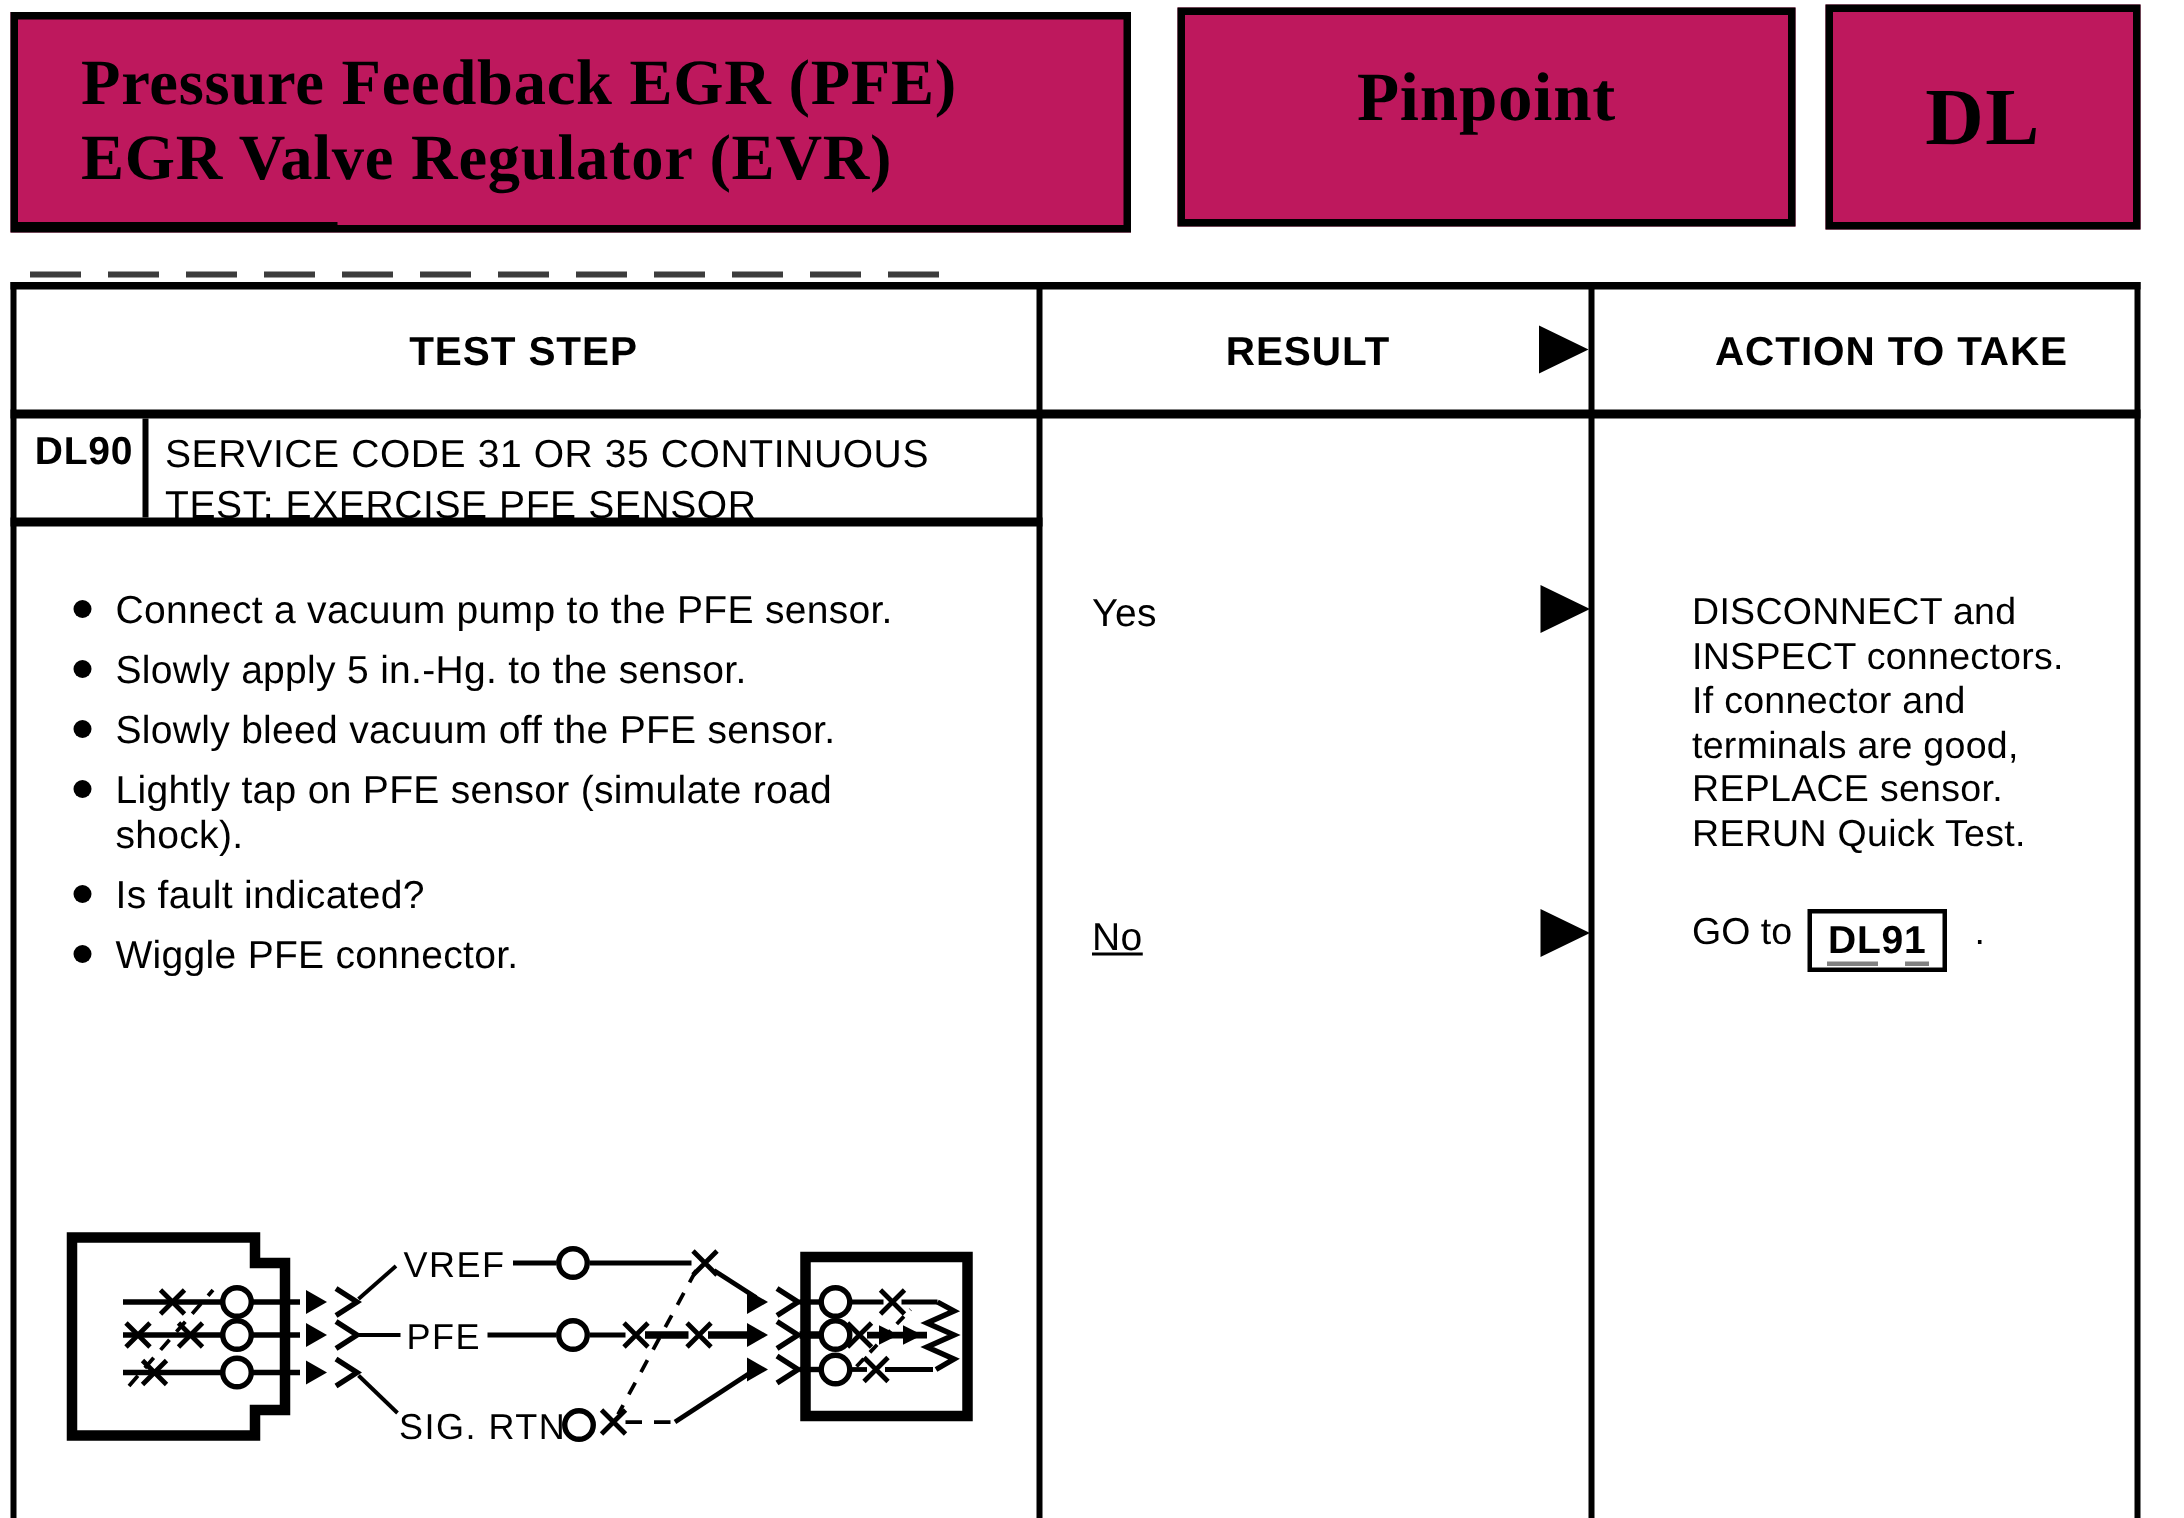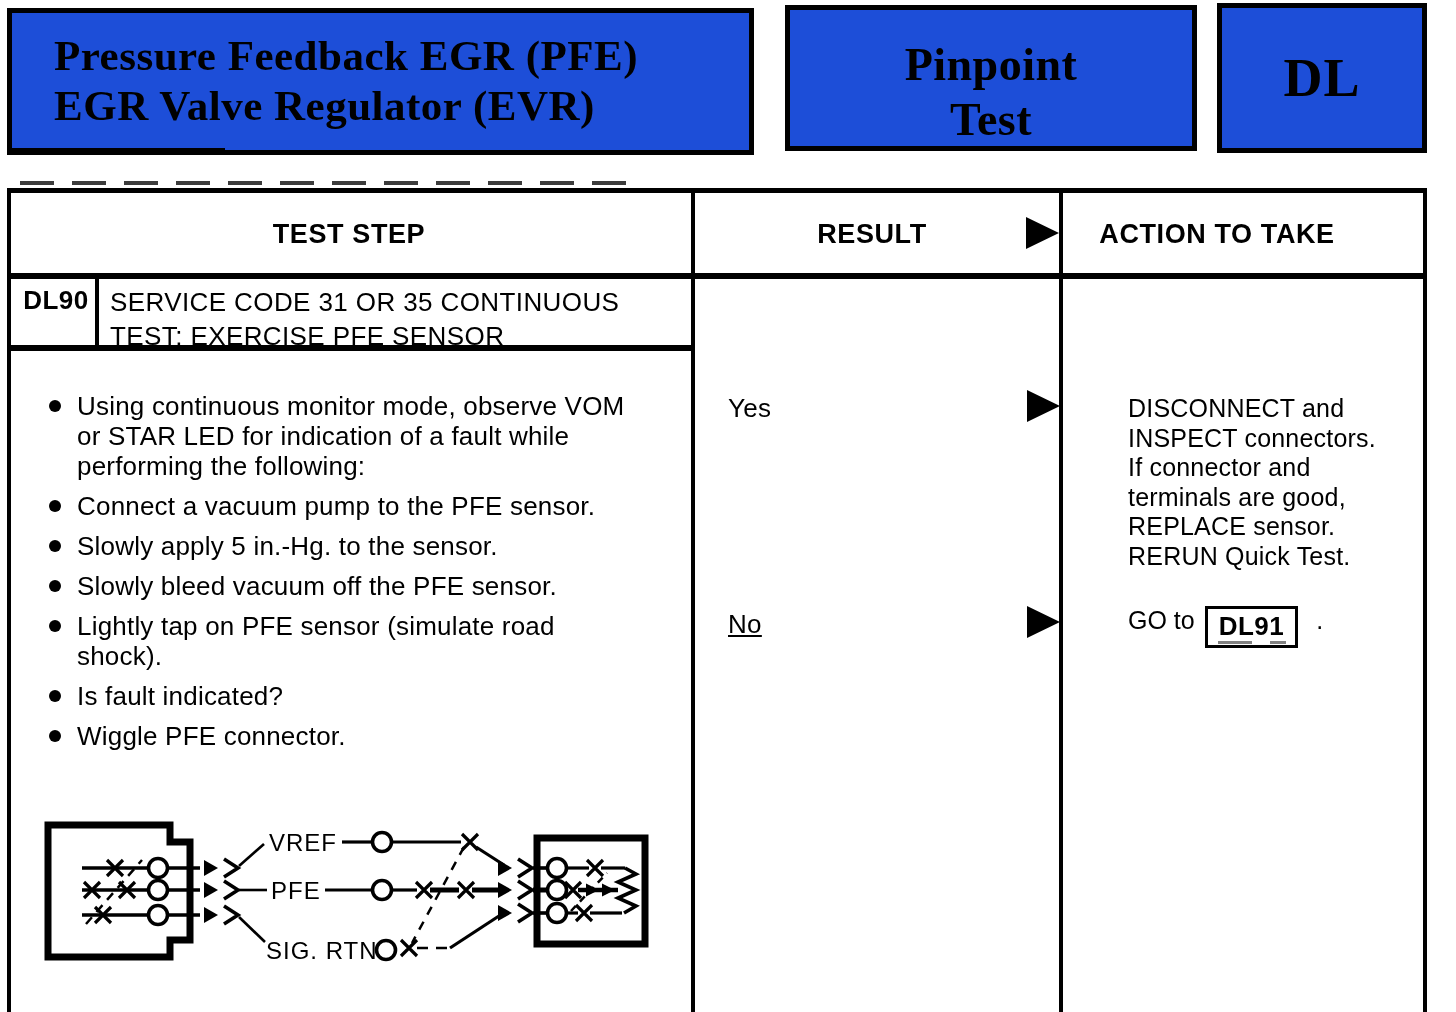--- a/index.html
+++ b/index.html
@@ -4,21 +4,21 @@
 <style>
   * { margin:0; padding:0; box-sizing:border-box; }
   html,body { background:#ffffff; }
   body {
     width:1456px; height:1012px; position:relative; overflow:hidden;
     font-family:"Liberation Sans","DejaVu Sans",sans-serif; color:#000;
   }
   .abs { position:absolute; }
 
   
-  .hdr-box { position:absolute; border:5px solid #000; background:#1d4ed8; }
+  .hdr-box { position:absolute; border:5px solid #000; background:#be185d; }
   #title-box { left:7px; top:8px; width:747px; height:147px; }
   #title-box .ln {
     font-family:"Liberation Serif","DejaVu Serif",serif; font-weight:bold;
     font-size:43px; line-height:50px; letter-spacing:.5px; white-space:nowrap;
     padding-left:42px;
   }
   #title-box .inner { padding-top:18px; }
   #pinpoint-box { left:785px; top:5px; width:412px; height:146px; text-align:center; }
   #pinpoint-box .ln {
     font-family:"Liberation Serif","DejaVu Serif",serif; font-weight:bold;
@@ -86,21 +86,20 @@
   <div class="inner">
     <div class="ln">Pressure Feedback EGR (PFE)</div>
     <div class="ln">EGR Valve Regulator (EVR)</div>
   </div>
 </div>
 <div class="ink" style="left:10px; top:148px; width:215px; height:6px;"></div>
 
 <div class="hdr-box" id="pinpoint-box">
   <div class="inner">
     <div class="ln">Pinpoint</div>
-    <div class="ln">Test</div>
   </div>
 </div>
 
 <div class="hdr-box" id="code-box">
   <div class="code">DL</div>
 </div>
 
 <div class="smear" style="left:20px; top:181px; width:620px; height:4px;"></div>
 
 <div class="abs" id="ptable">
@@ -108,37 +107,31 @@
   <div class="bline" style="left:0; top:0; width:1420px; height:5px;"></div>
   <div class="bline" style="left:0; top:0; width:4px; height:824px;"></div>
   <div class="bline" style="left:1416px; top:0; width:4px; height:824px;"></div>
   <div class="bline" style="left:684px; top:0; width:4px; height:824px;"></div>
   <div class="bline" style="left:1052px; top:0; width:4px; height:824px;"></div>
   <div class="bline" style="left:0; top:85px; width:1420px; height:6px;"></div>
 
   <div class="col-head" style="left:0; width:684px;">TEST STEP</div>
   <div class="col-head" style="left:688px; width:354px;">RESULT</div>
   <div class="tri" style="left:1019px; top:29px;"></div>
-  <div class="col-head" style="left:1028px; width:364px;">ACTION TO TAKE</div>
+  <div class="col-head" style="left:1072px; width:364px;">ACTION TO TAKE</div>
 
   <div class="bline" style="left:88px; top:91px; width:4px; height:66px;"></div>
   <div class="bline" style="left:0; top:157px; width:688px; height:6px;"></div>
   <div class="stepid">DL90</div>
   <div class="steptitle">
     <div>SERVICE CODE 31 OR 35 CONTINUOUS</div>
     <div>TEST: EXERCISE PFE SENSOR</div>
   </div>
 
   <ul id="bullets">
-    <li class="b-item">
-      <span class="b-dot"></span>
-      <div class="tl">Using continuous monitor mode, observe VOM</div>
-      <div class="tl">or STAR LED for indication of a fault while</div>
-      <div class="tl">performing the following:</div>
-    </li>
     <li class="b-item">
       <span class="b-dot"></span>
       <div class="tl">Connect a vacuum pump to the PFE sensor.</div>
     </li>
     <li class="b-item">
       <span class="b-dot"></span>
       <div class="tl">Slowly apply 5 in.-Hg. to the sensor.</div>
     </li>
     <li class="b-item">
       <span class="b-dot"></span>

